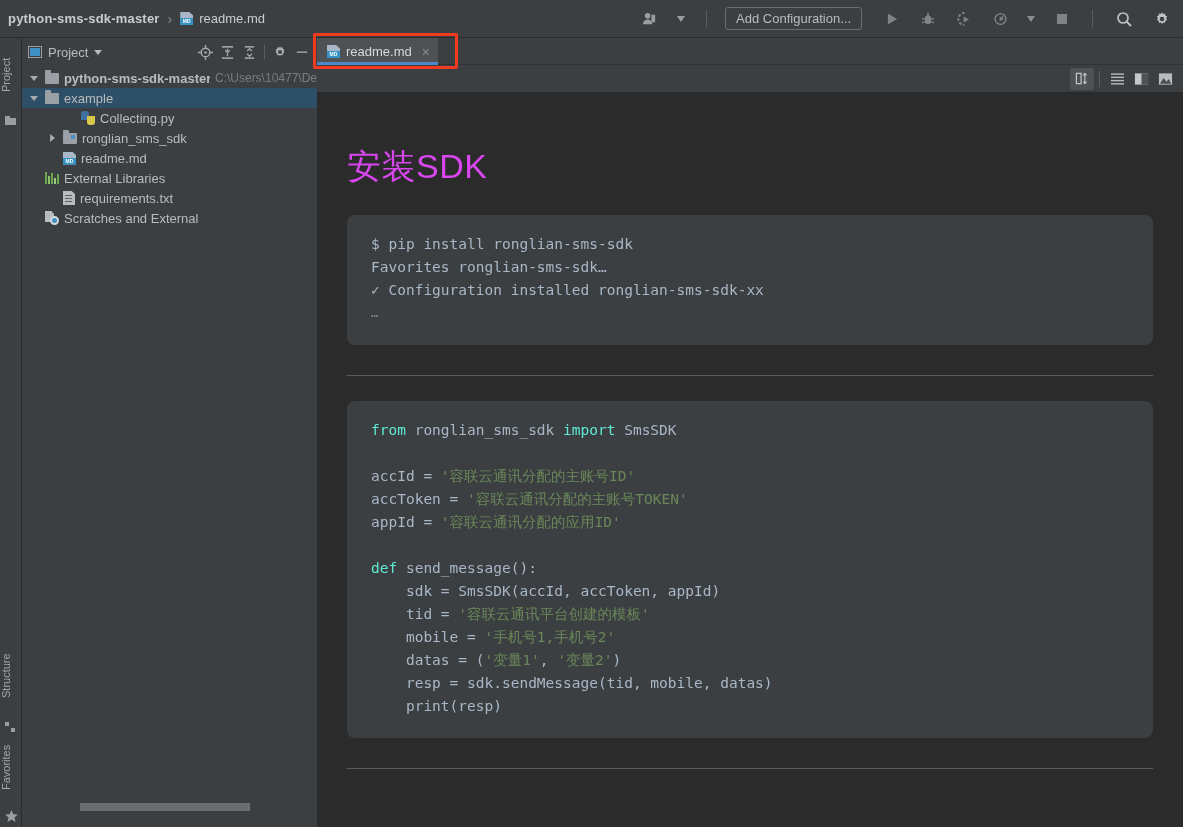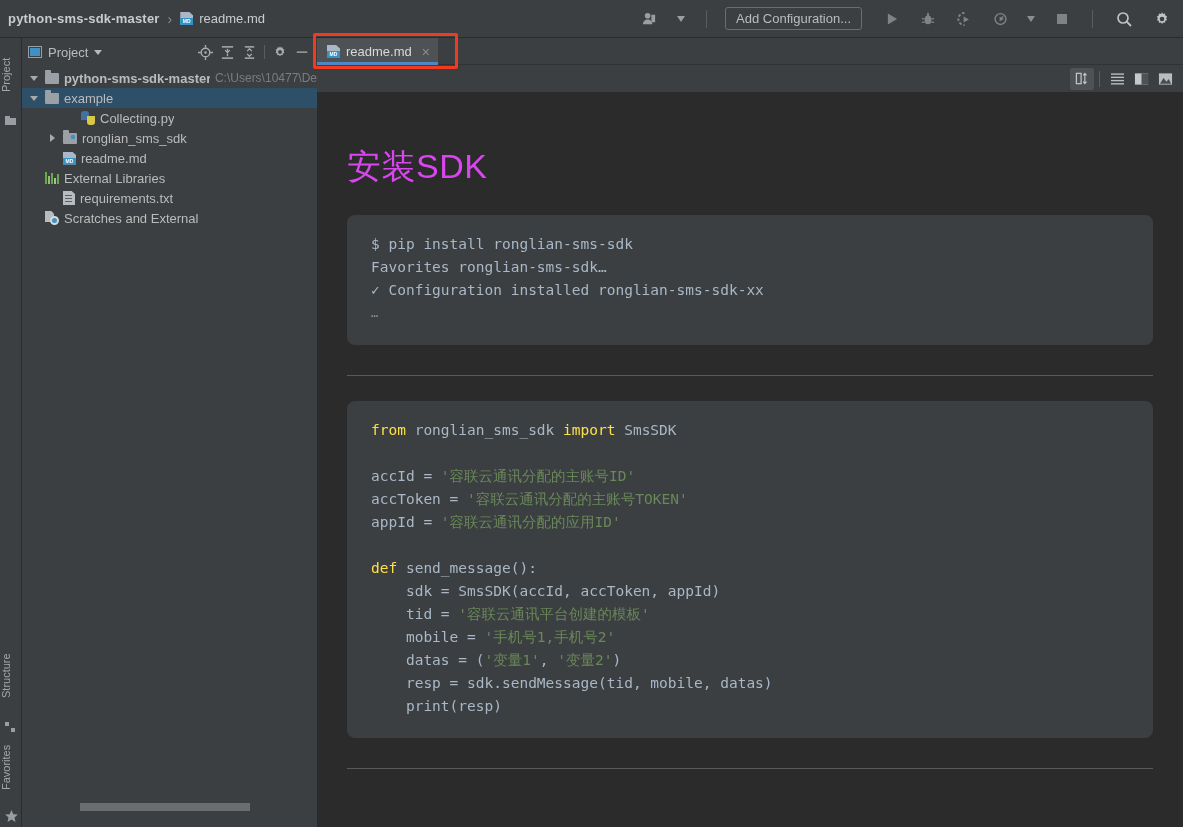--- a/index.html
+++ b/index.html
@@ -192,21 +192,21 @@
   }
   .md-h1.first { margin-top: 50px; }
   .md-pre {
     background: #3c3f41; border-radius: 8px;
     margin: 25px 0 0 0; padding: 18px 20px 20px 24px;
     font-family: "DejaVu Sans Mono", "Liberation Mono", monospace;
     font-size: 14.5px; line-height: 23px; color: #a9b7c6;
     white-space: pre;
   }
   .md-hr { border:none; border-top:1px solid #585b5d; margin: 30px 0 0 0; }
-  .sp-kw { color: #fde047; }
+  .sp-kw { color: #5eead4; }
   .sp-str { color: #6a8759; }
   .sp-plain { color: #a9b7c6; }
   .ellipsis-row { color:#8b8f92; letter-spacing: 1px; }
 </style>
 </head>
 <body>
 
 <div id="app">
 
   <div class="topbar">

